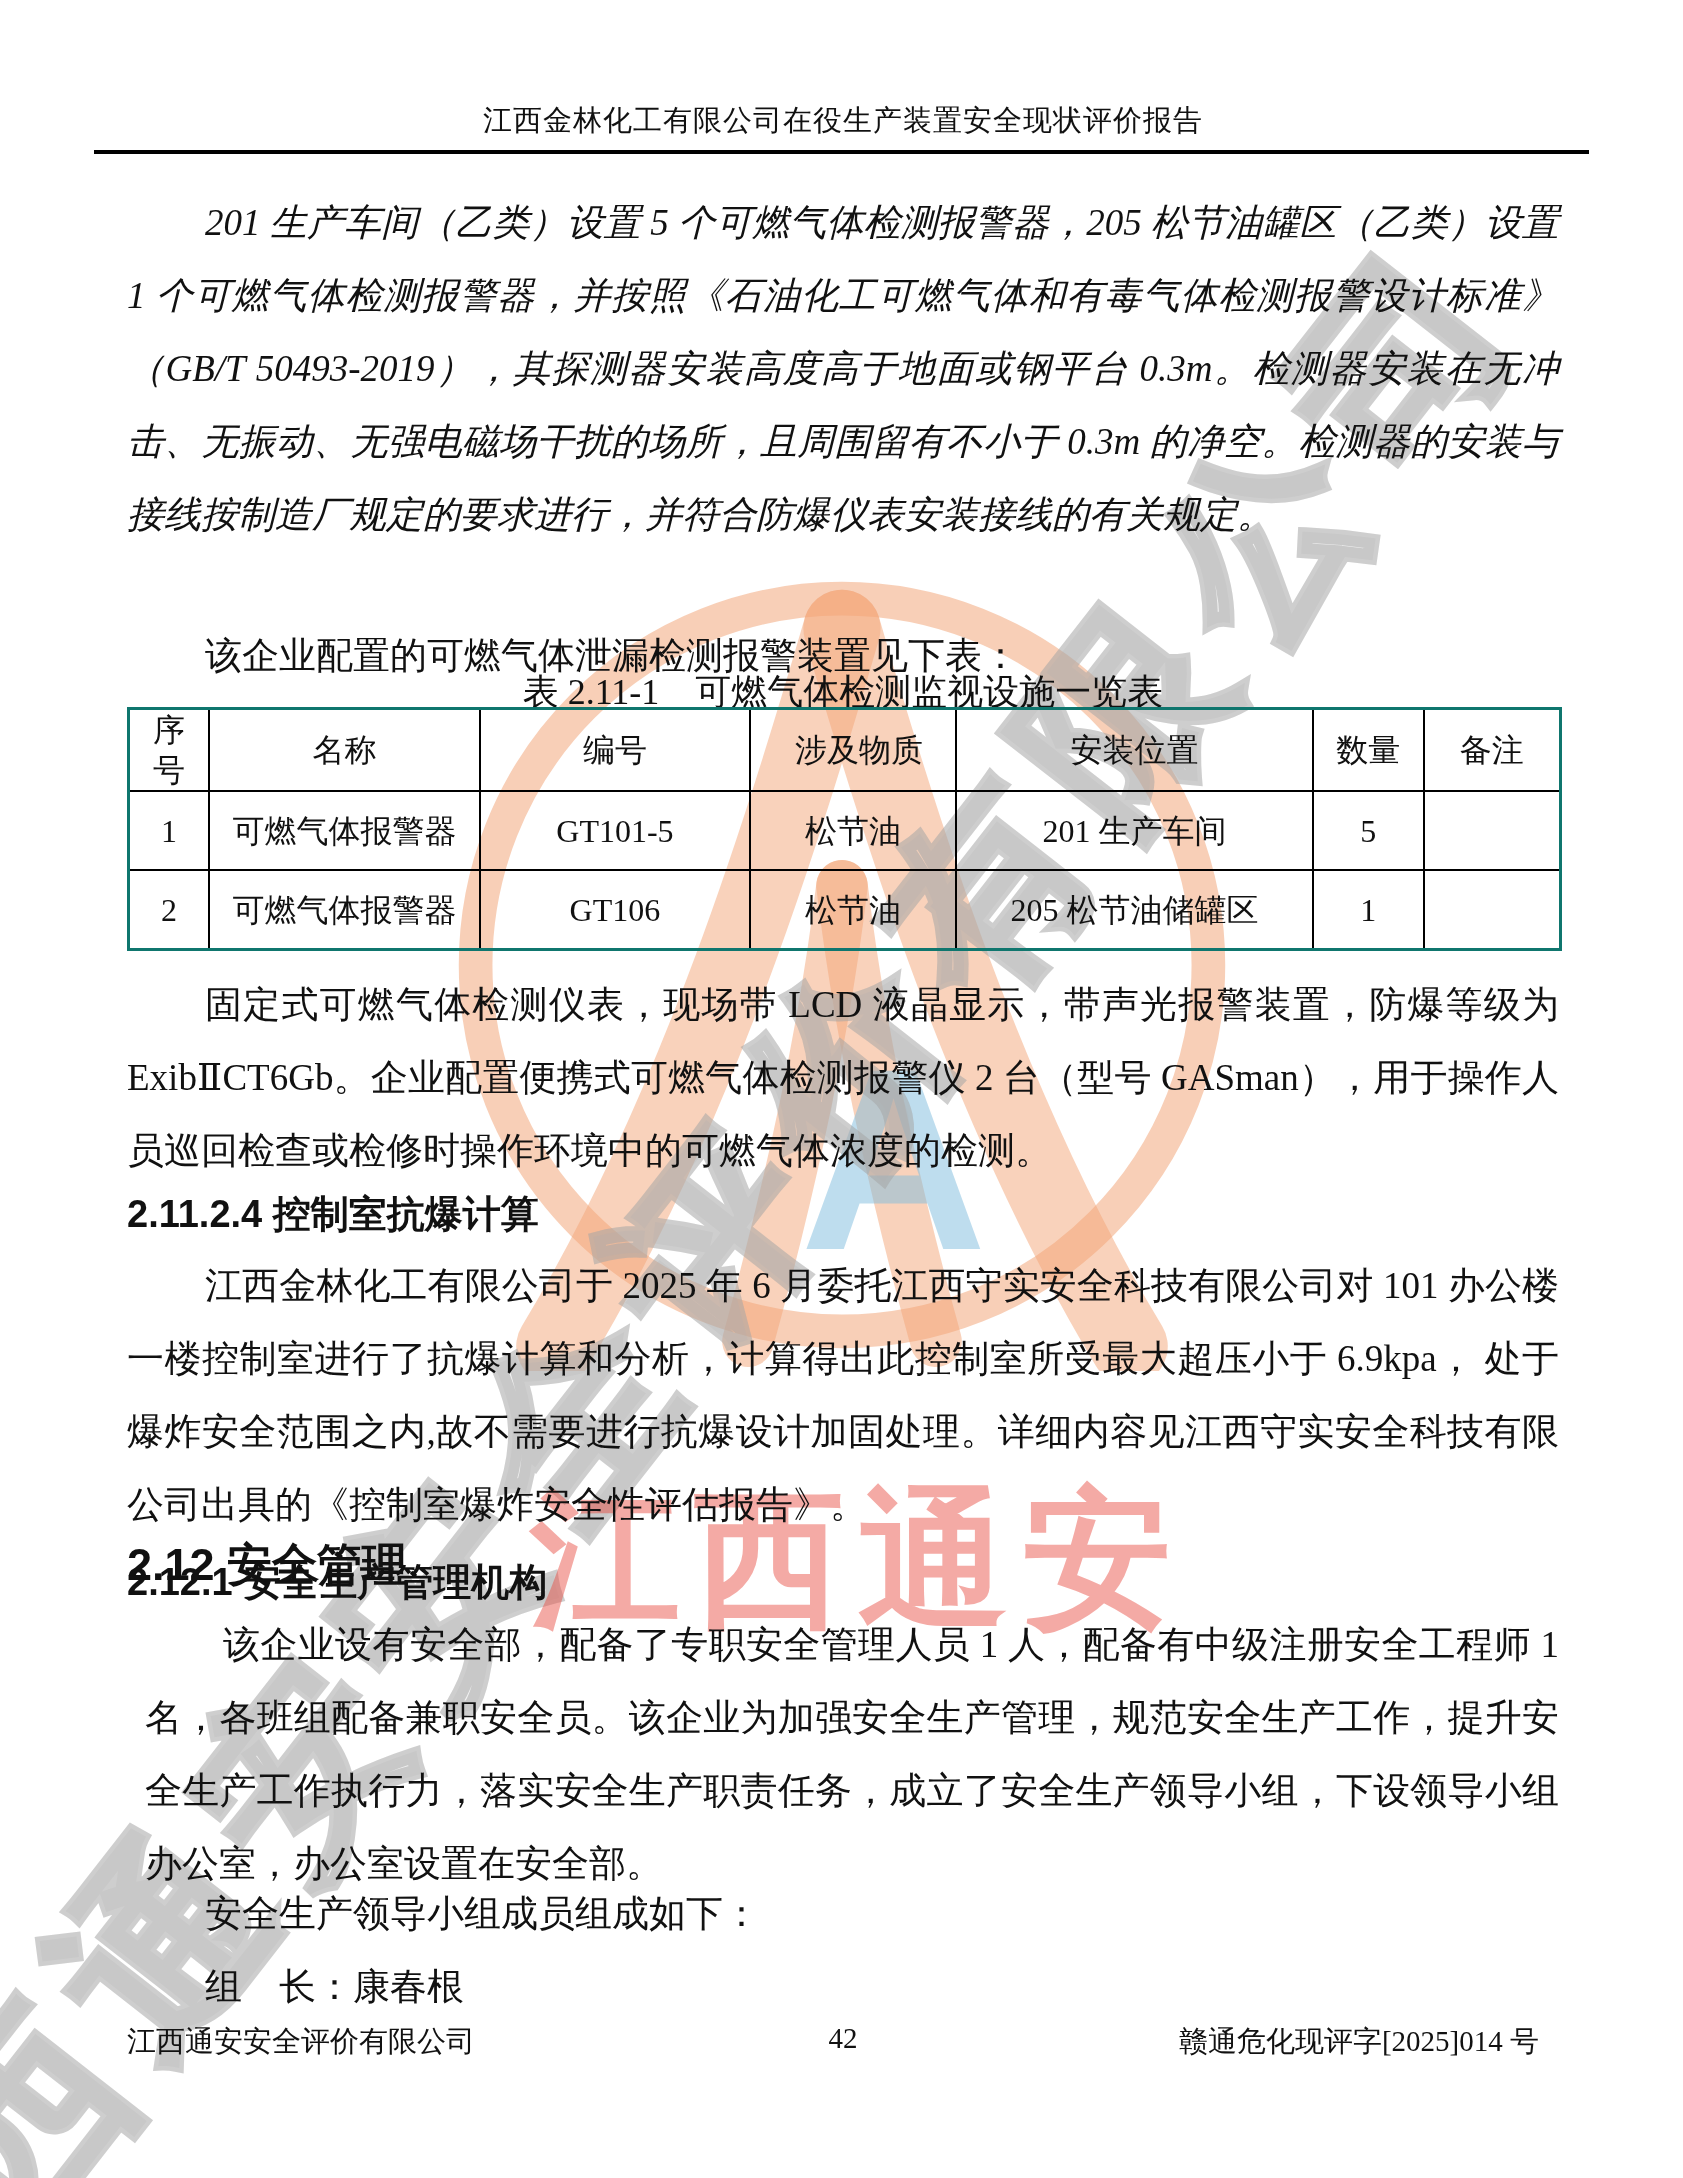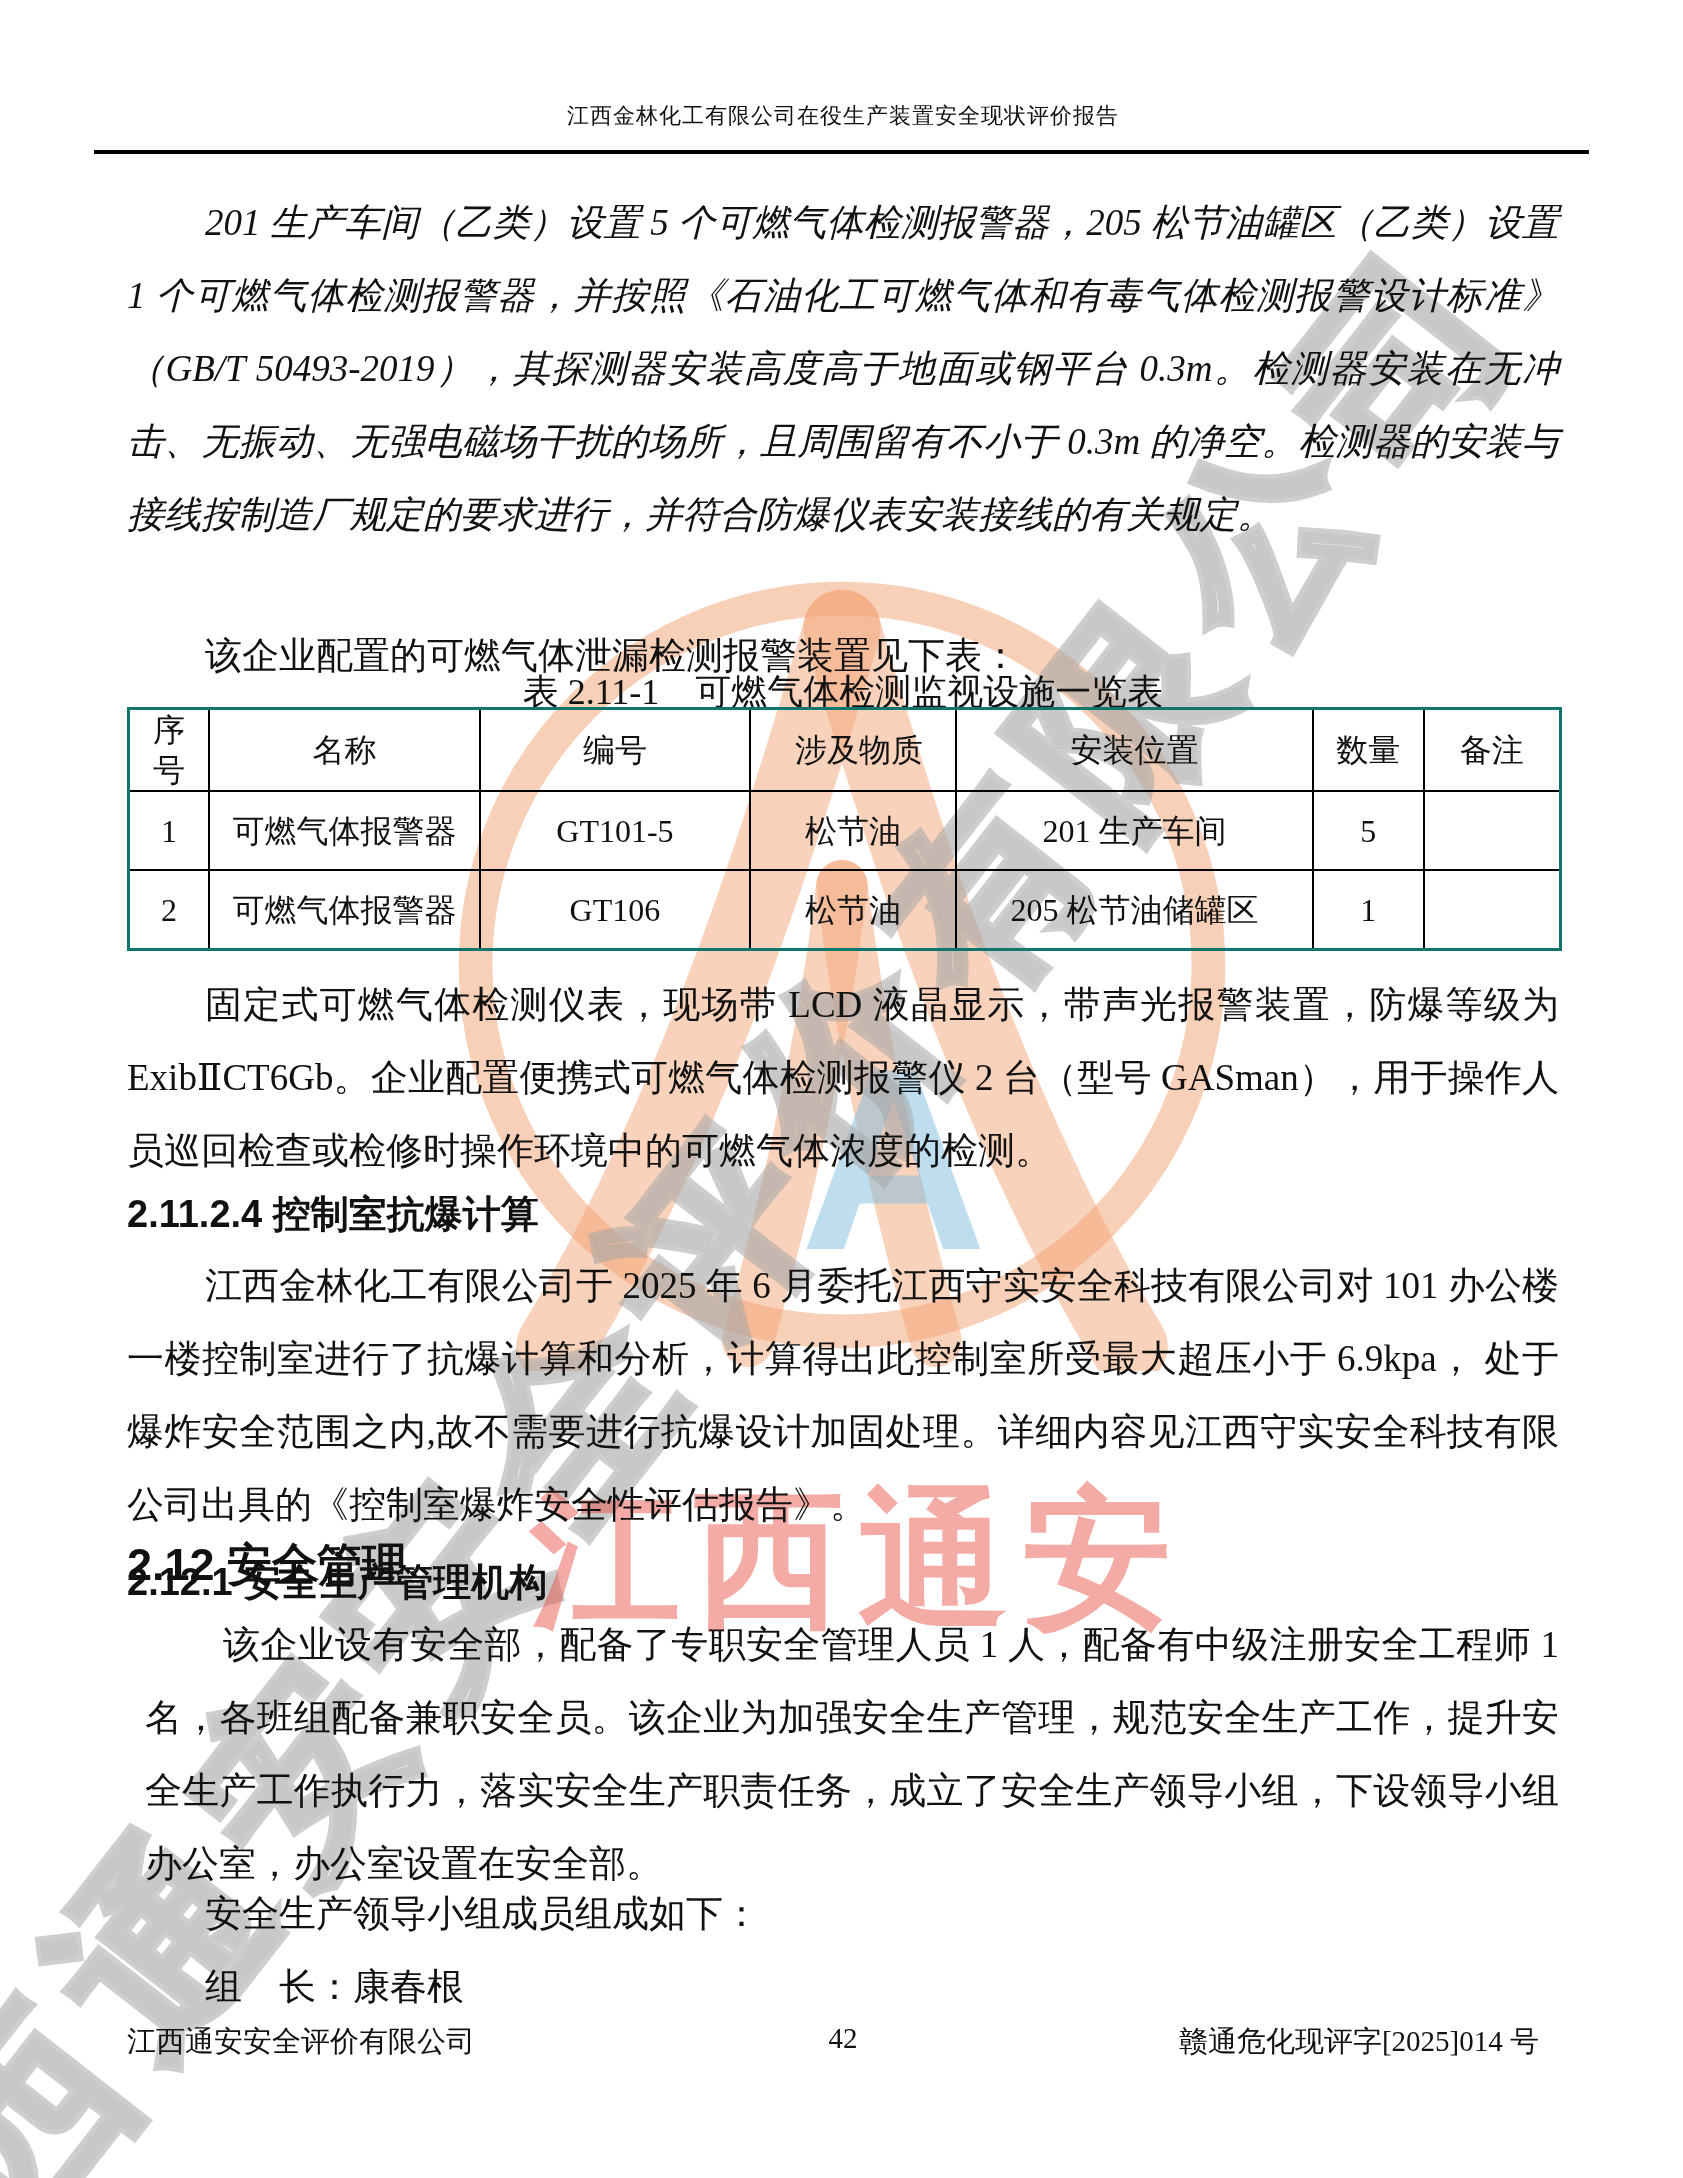--- a/index.html
+++ b/index.html
@@ -34,21 +34,21 @@
     font-family:"Liberation Sans","DejaVu Sans",sans-serif;
     font-weight:700; font-size:150px; line-height:1.1; letter-spacing:14px;
     color:rgba(233,78,66,0.48);
     white-space:nowrap;
   }
   
   .content { position:absolute; inset:0; z-index:2; }
   .abs { position:absolute; left:127px; right:124px; }
   .pg-header {
     top:101px; text-align:center;
-    font-size:22px; letter-spacing:1px;
+    font-size:29px; letter-spacing:1px;
   }
   .header-rule { top:150px; height:4px; background:#000; left:94px; right:94px; }
   .para {
     font-size:37px; line-height:73px;
     text-align:justify; text-indent:78px;
   }
   .p1 { top:186px;font-style:italic; }
   .p2 { top:619px; }
   .tbl-caption { top:671px; text-align:center; text-indent:0; font-size:36px; line-height:42px; }
   .tbl-wrap { top:707px; left:127px; right:121px; }

